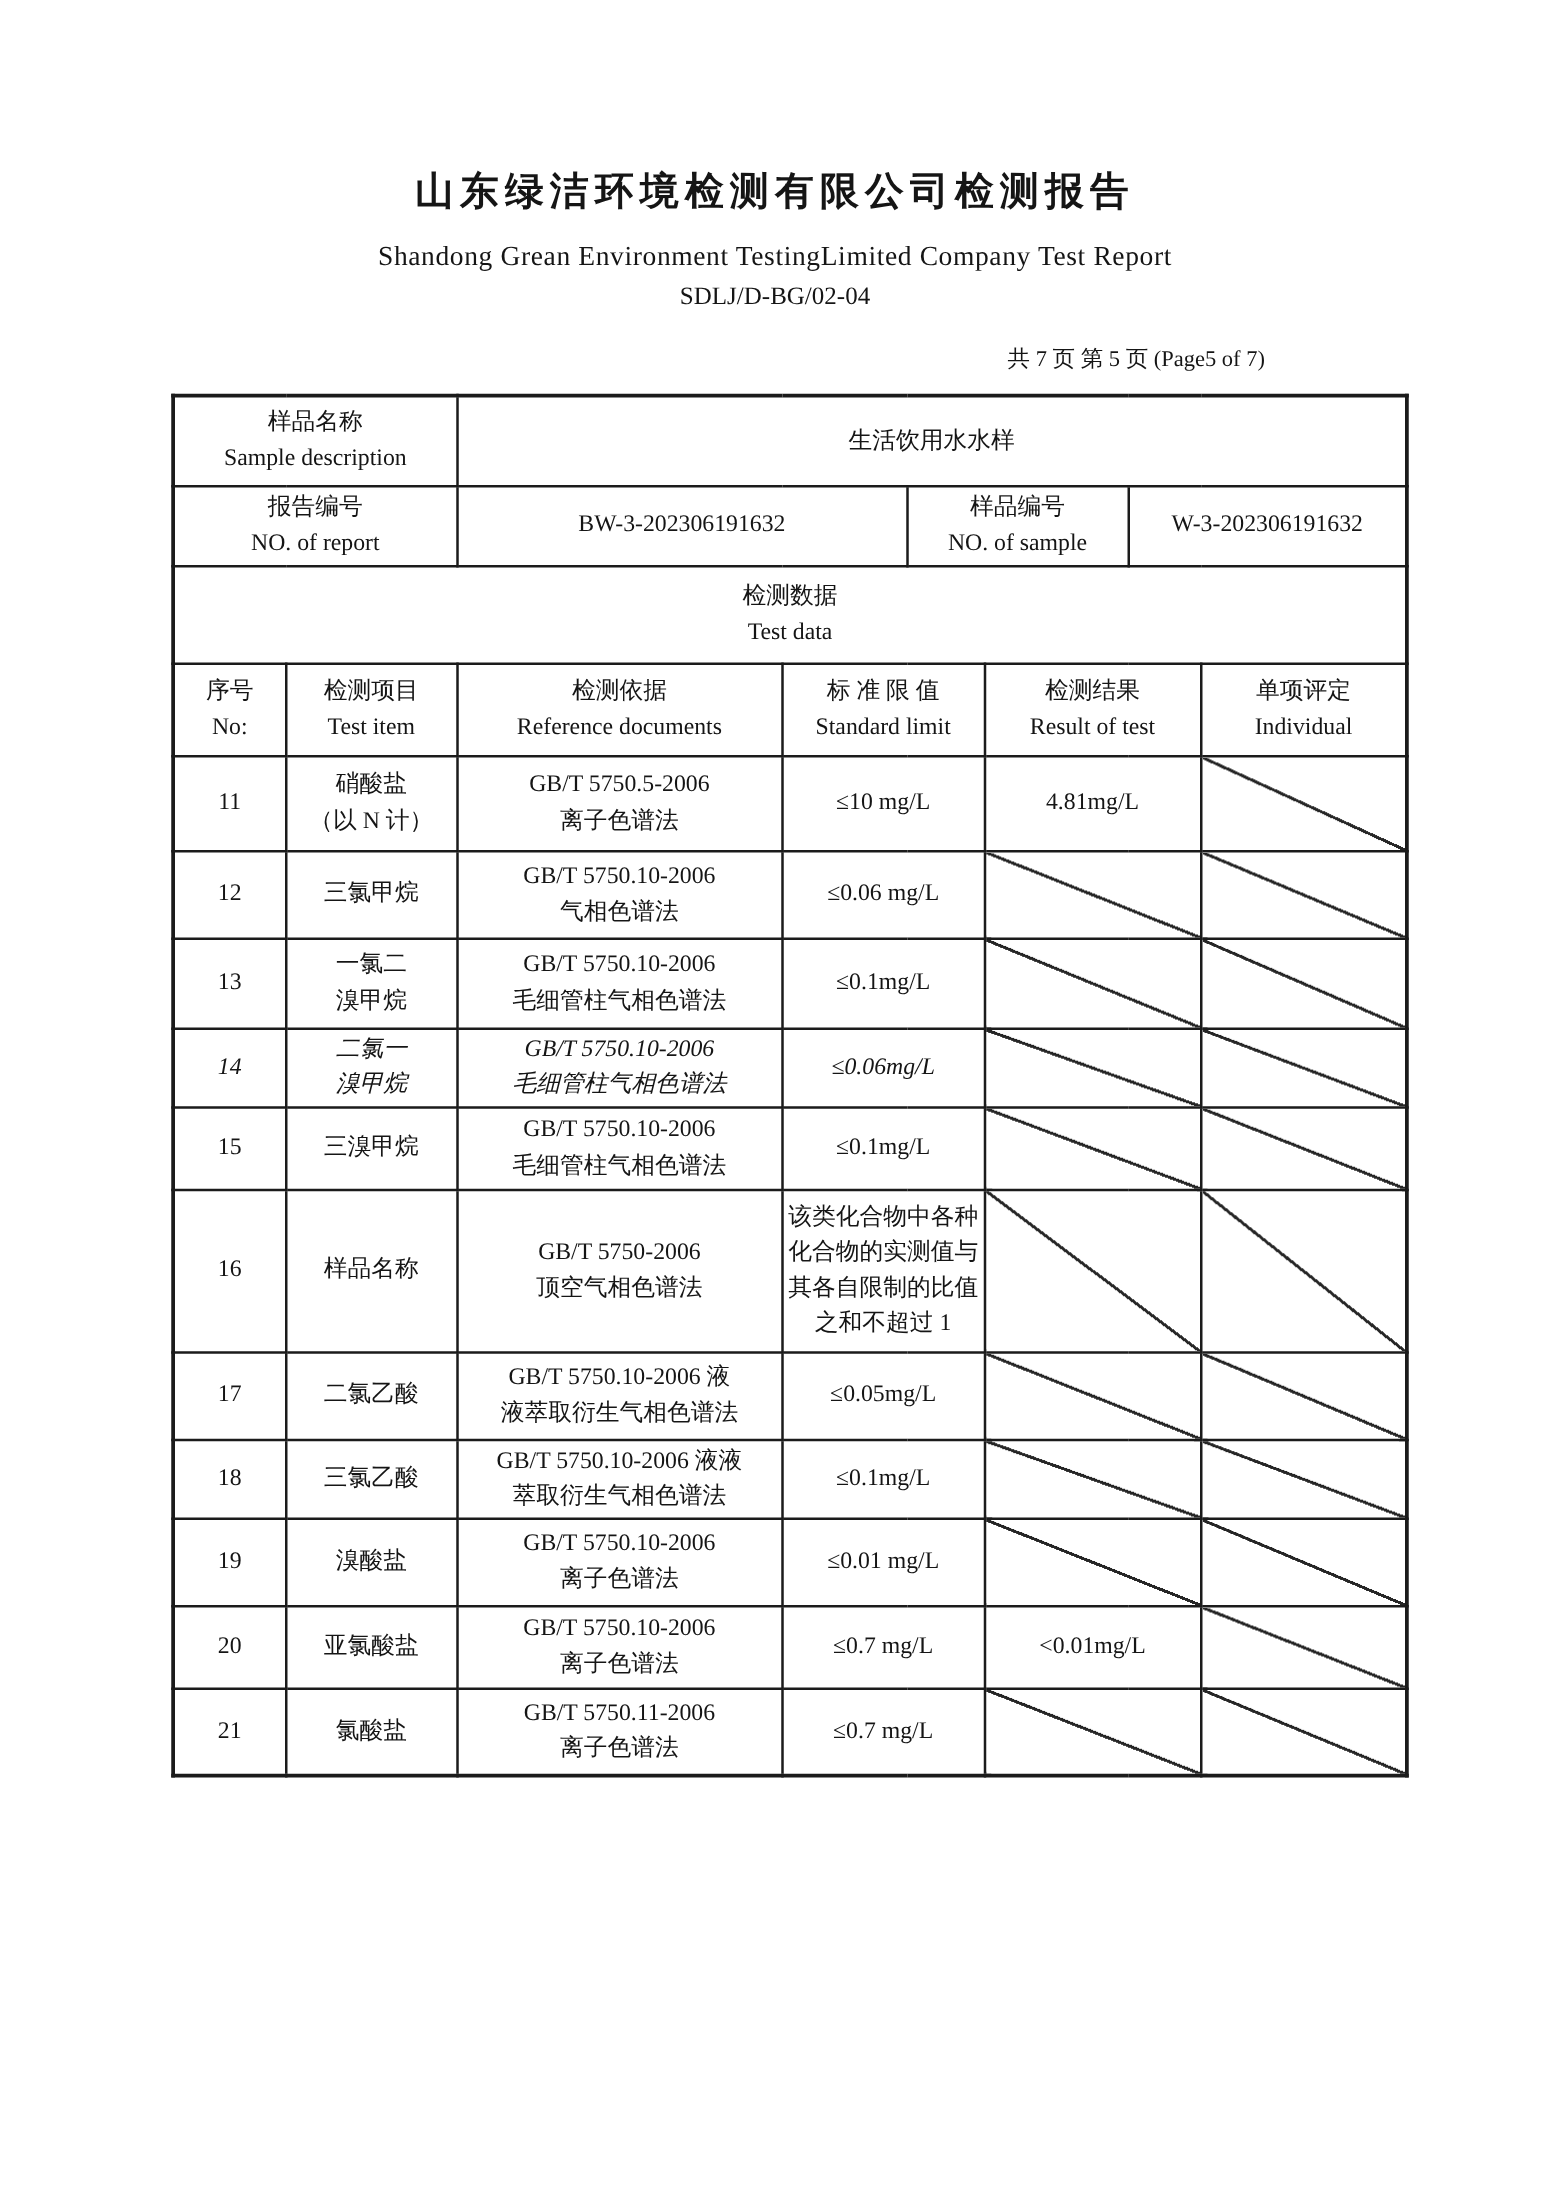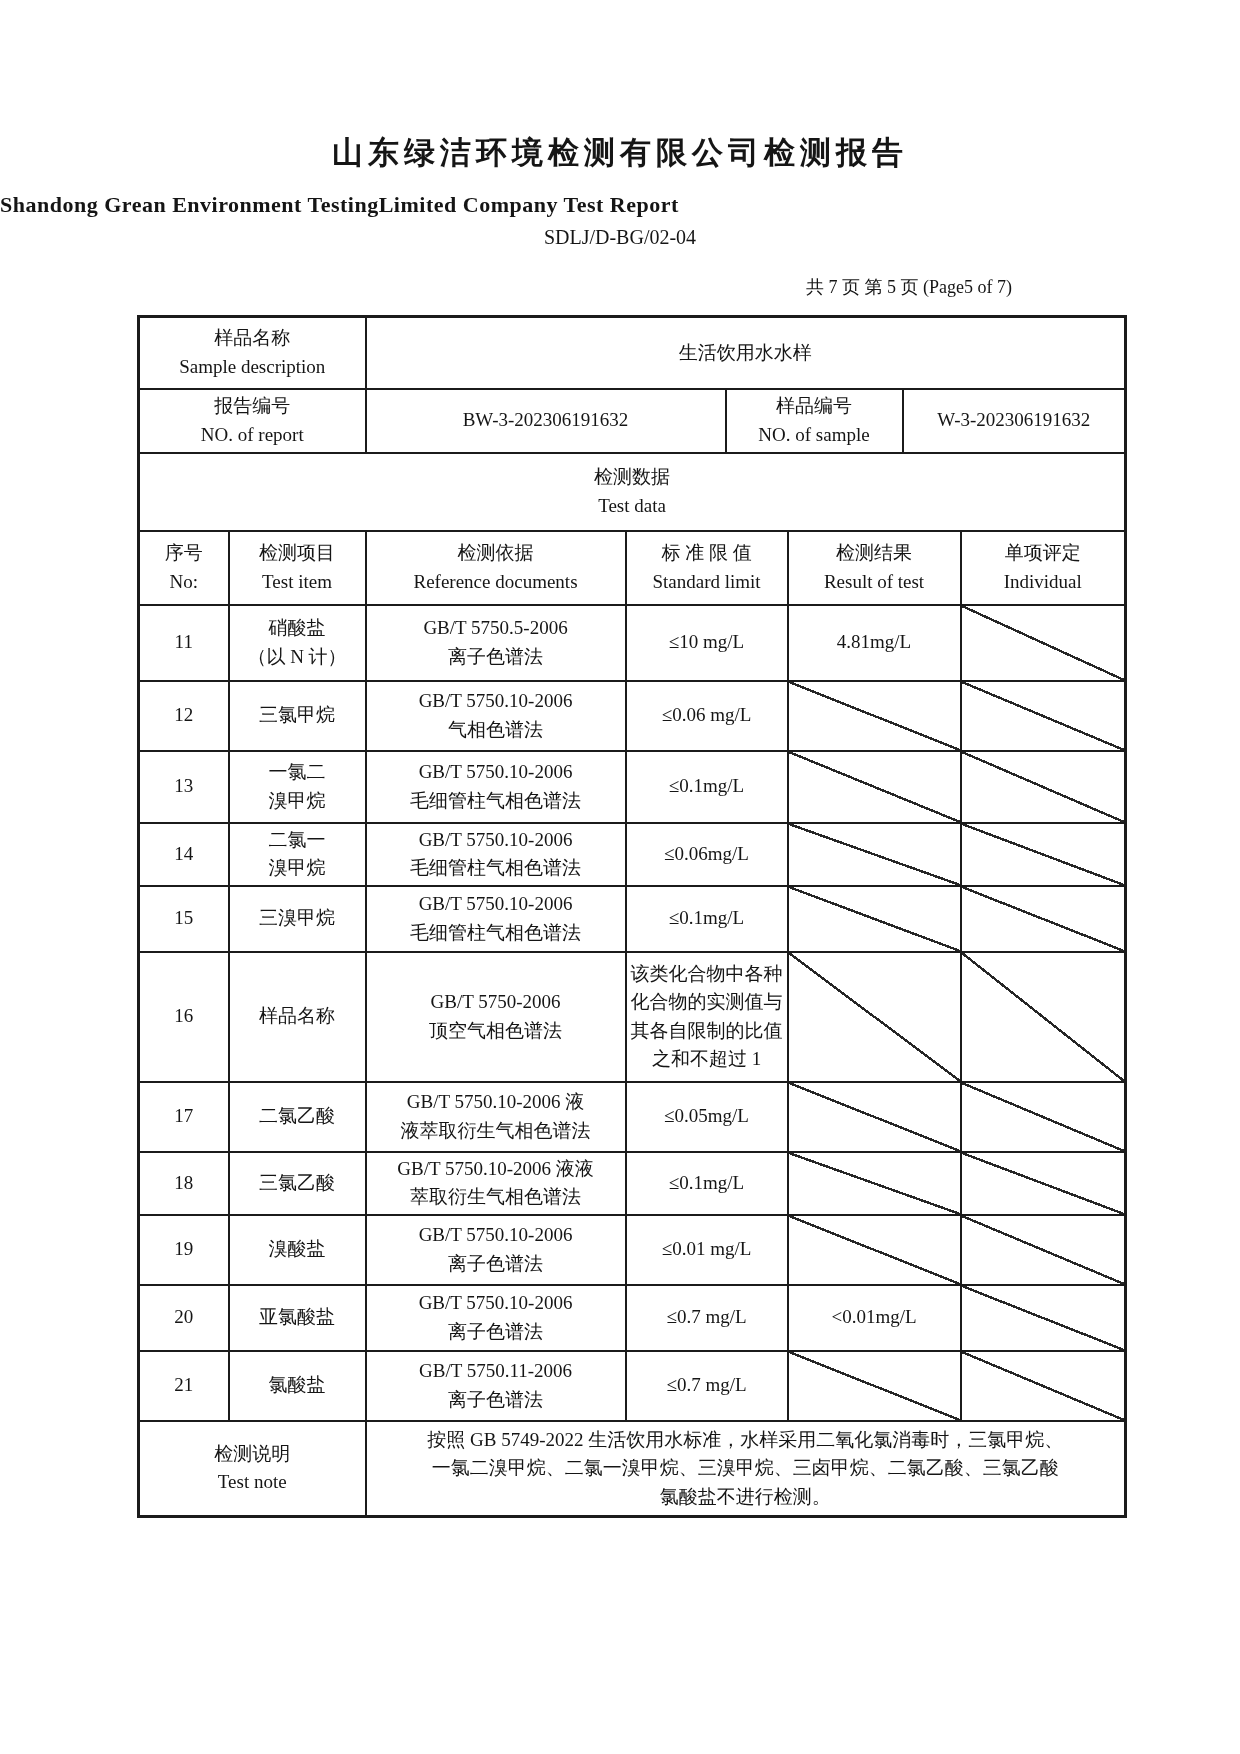--- a/index.html
+++ b/index.html
@@ -19,23 +19,23 @@
   .title-cn {
     padding-top: 132px;
     text-align: center;
     font-size: 31px;
     font-weight: bold;
     letter-spacing: 5px;
     white-space: pre-line;
   }
   .title-en {
     margin-top: 18px;
-    text-align: left;
+    text-align: center;
     font-size: 22px;
-    font-weight: bold;
+    font-weight: normal;
     letter-spacing: 0.5px;
   }
   .doc-code {
     margin-top: 8px;
     text-align: center;
     font-size: 20px;
   }
   .page-info {
     margin-top: 26px;
     padding-right: 228px;
@@ -60,21 +60,21 @@
     padding: 2px 4px;
     overflow: hidden;
   }
   tr.r-sample   { height: 72px; }
   tr.r-report   { height: 64px; }
   tr.r-section  { height: 78px; }
   tr.r-head     { height: 74px; }
   tr.r-11 { height: 76px; }
   tr.r-12 { height: 70px; }
   tr.r-13 { height: 72px; }
-  tr.r-14 { height: 52px; }
+  tr.r-14 { height: 52px; font-style: italic; }
   tr.r-15 { height: 66px; }
   tr.r-16 { height: 130px; }
   tr.r-17 { height: 70px; }
   tr.r-18 { height: 62px; }
   tr.r-19 { height: 70px; }
   tr.r-20 { height: 66px; }
   tr.r-21 { height: 70px; }
   tr.r-note { height: 96px; }
   td.limit-small { font-size: 16px; line-height: 1.95; }
   td.note-text {
@@ -258,23 +258,16 @@
     <tr class="r-21">
       <td>21</td>
       <td>氯酸盐</td>
       <td>GB/T 5750.11-2006
 离子色谱法</td>
       <td colspan="2">≤0.7 mg/L</td>
       <td colspan="2" class="diag"></td>
       <td class="diag"></td>
     </tr>
 
-    <tr class="r-note">
-      <td colspan="2">检测说明
-Test note</td>
-      <td colspan="6" class="note-text">按照 GB 5749-2022 生活饮用水标准，水样采用二氧化氯消毒时，三氯甲烷、
-一氯二溴甲烷、二氯一溴甲烷、三溴甲烷、三卤甲烷、二氯乙酸、三氯乙酸
-氯酸盐不进行检测。</td>
-    </tr>
   </tbody>
     </table>
 
 </div>
 
 </body></html>

